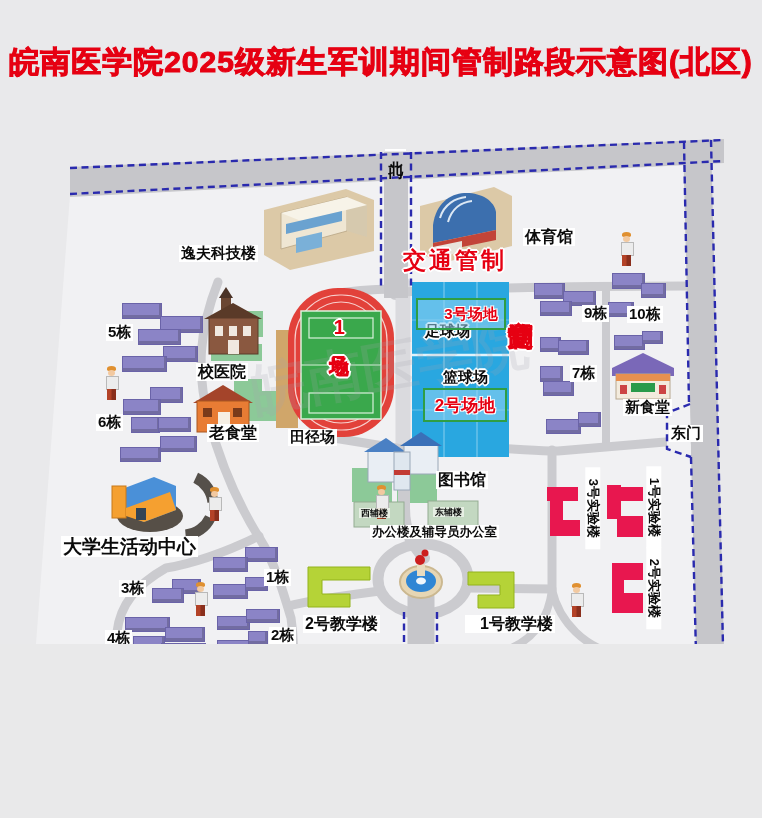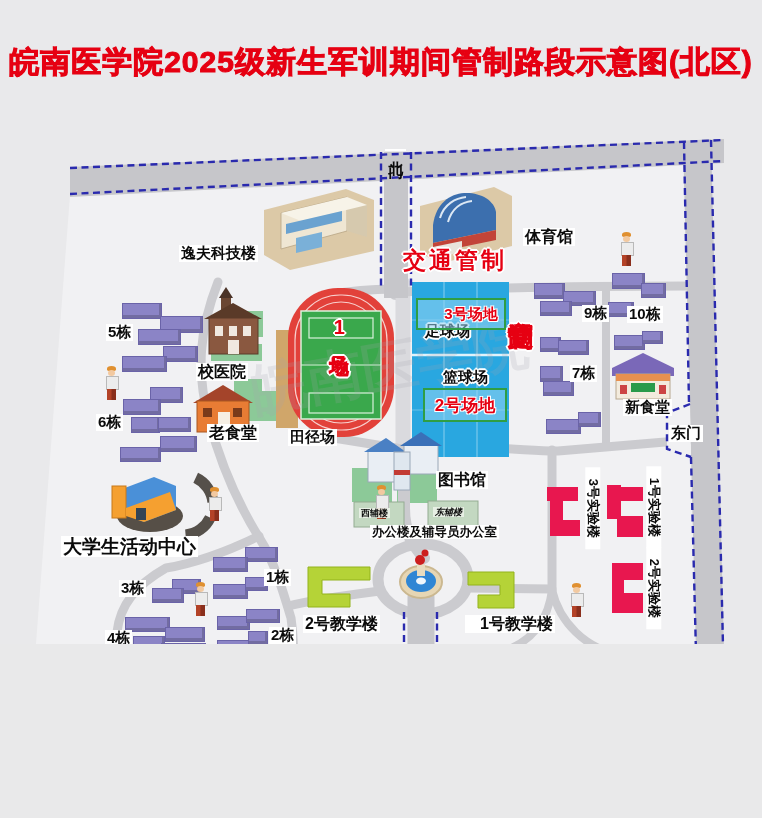--- a/index.html
+++ b/index.html
@@ -229,21 +229,21 @@
   <div class="lbl" style="left:288px;top:429px;">田径场</div>
 
   <div class="lbl" style="left:179px;top:245px;">逸夫科技楼</div>
   <div class="lbl" style="left:523px;top:228px;font-size:16px;">体育馆</div>
   <div class="lbl" style="left:196px;top:363px;font-size:16px;">校医院</div>
   <div class="lbl" style="left:207px;top:424px;font-size:16px;text-align:right;">老食堂</div>
   <div class="lbl" style="left:616px;top:399px;margin-left:7px;">新食堂</div>
   <div class="lbl" style="left:436px;top:471px;font-size:16px;">图书馆</div>
   <div class="lbl" style="left:61px;top:536px;font-size:19px;">大学生活动中心</div>
   <div class="lbl" style="left:359px;top:508px;font-size:9px;background:rgba(235,242,232,0.9);">西辅楼</div>
-  <div class="lbl" style="left:433px;top:507px;font-size:9px;background:rgba(235,242,232,0.9);font-style:italic;">东辅楼</div>
+  <div class="lbl" style="left:433px;top:507px;font-size:9px;background:rgba(235,242,232,0.9);">东辅楼</div>
   <div class="lbl" style="left:370px;top:525px;font-size:12.5px;">办公楼及辅导员办公室</div>
   <div class="lbl" style="left:303px;top:615px;font-size:16px;">2号教学楼</div>
   <div class="lbl" style="left:465px;top:615px;font-size:16px;padding-left:15px;">1号教学楼</div>
   <div class="lbl rot" style="left:552px;top:501px;width:78px;">3号实验楼</div>
   <div class="lbl rot" style="left:613px;top:500px;width:78px;">1号实验楼</div>
   <div class="lbl rot" style="left:613px;top:581px;width:78px;">2号实验楼</div>
 
   <div id="objects">
       <div class="block" style="left: 122px; top: 303px; width: 38px; height: 14px;"></div>
       <div class="block" style="left: 160px; top: 316px; width: 41px; height: 15px;"></div>

